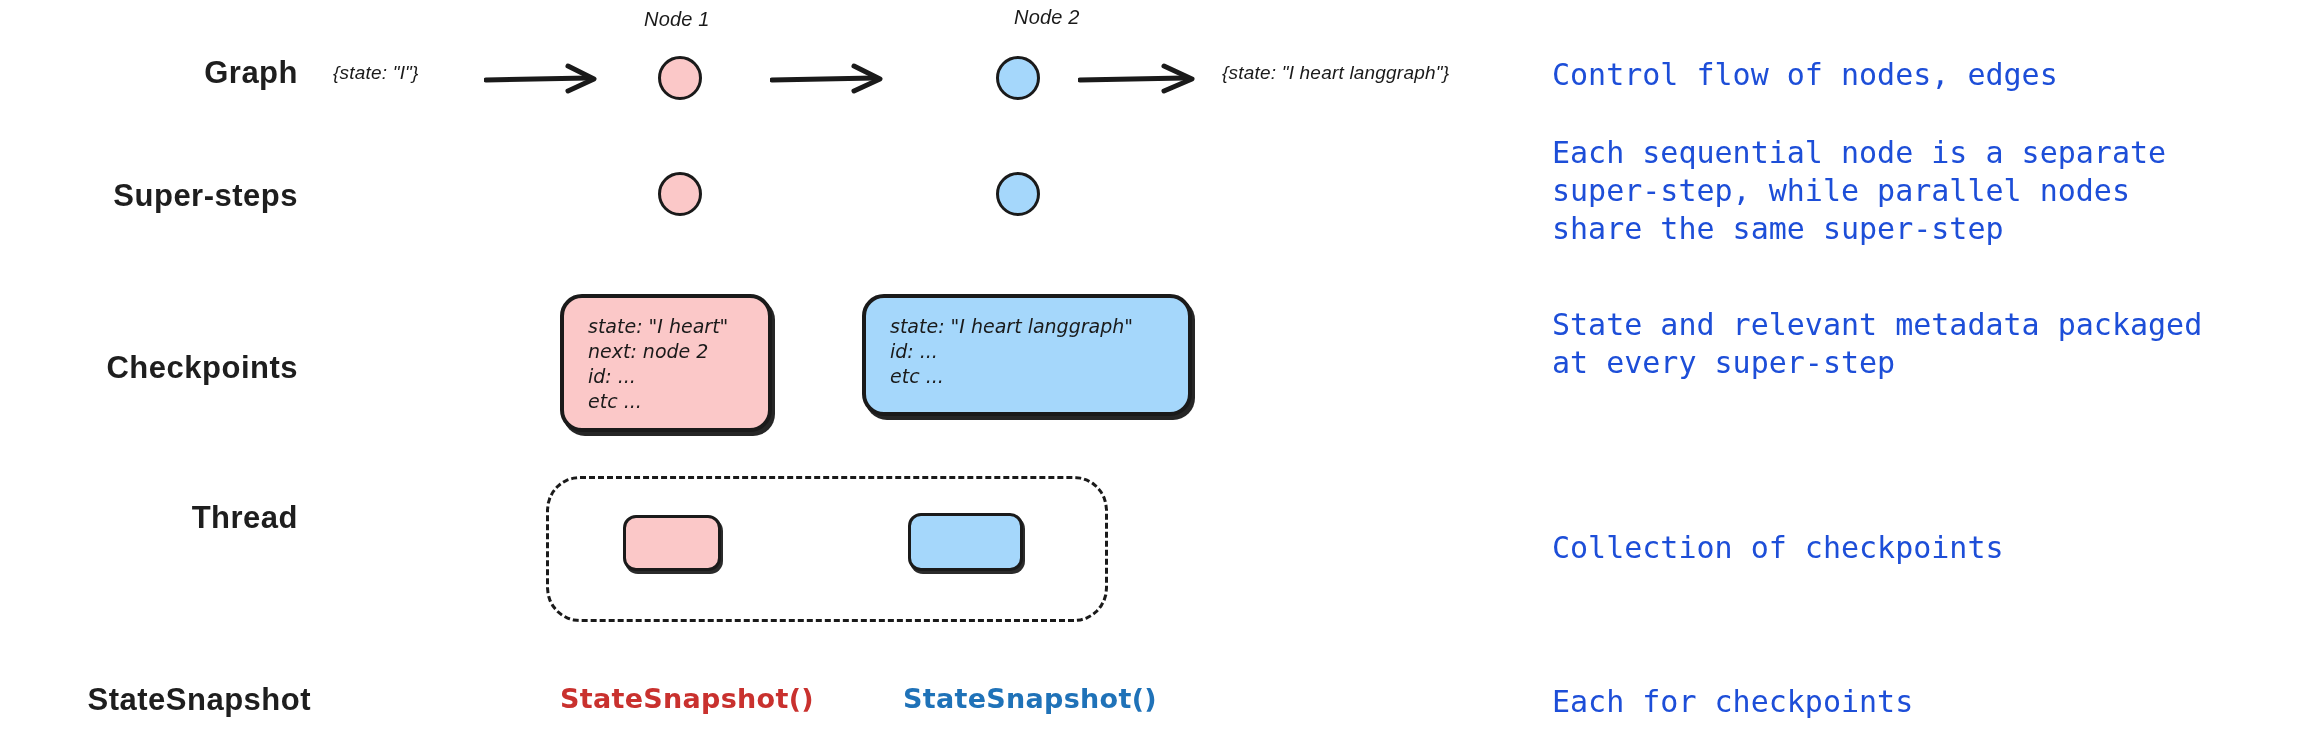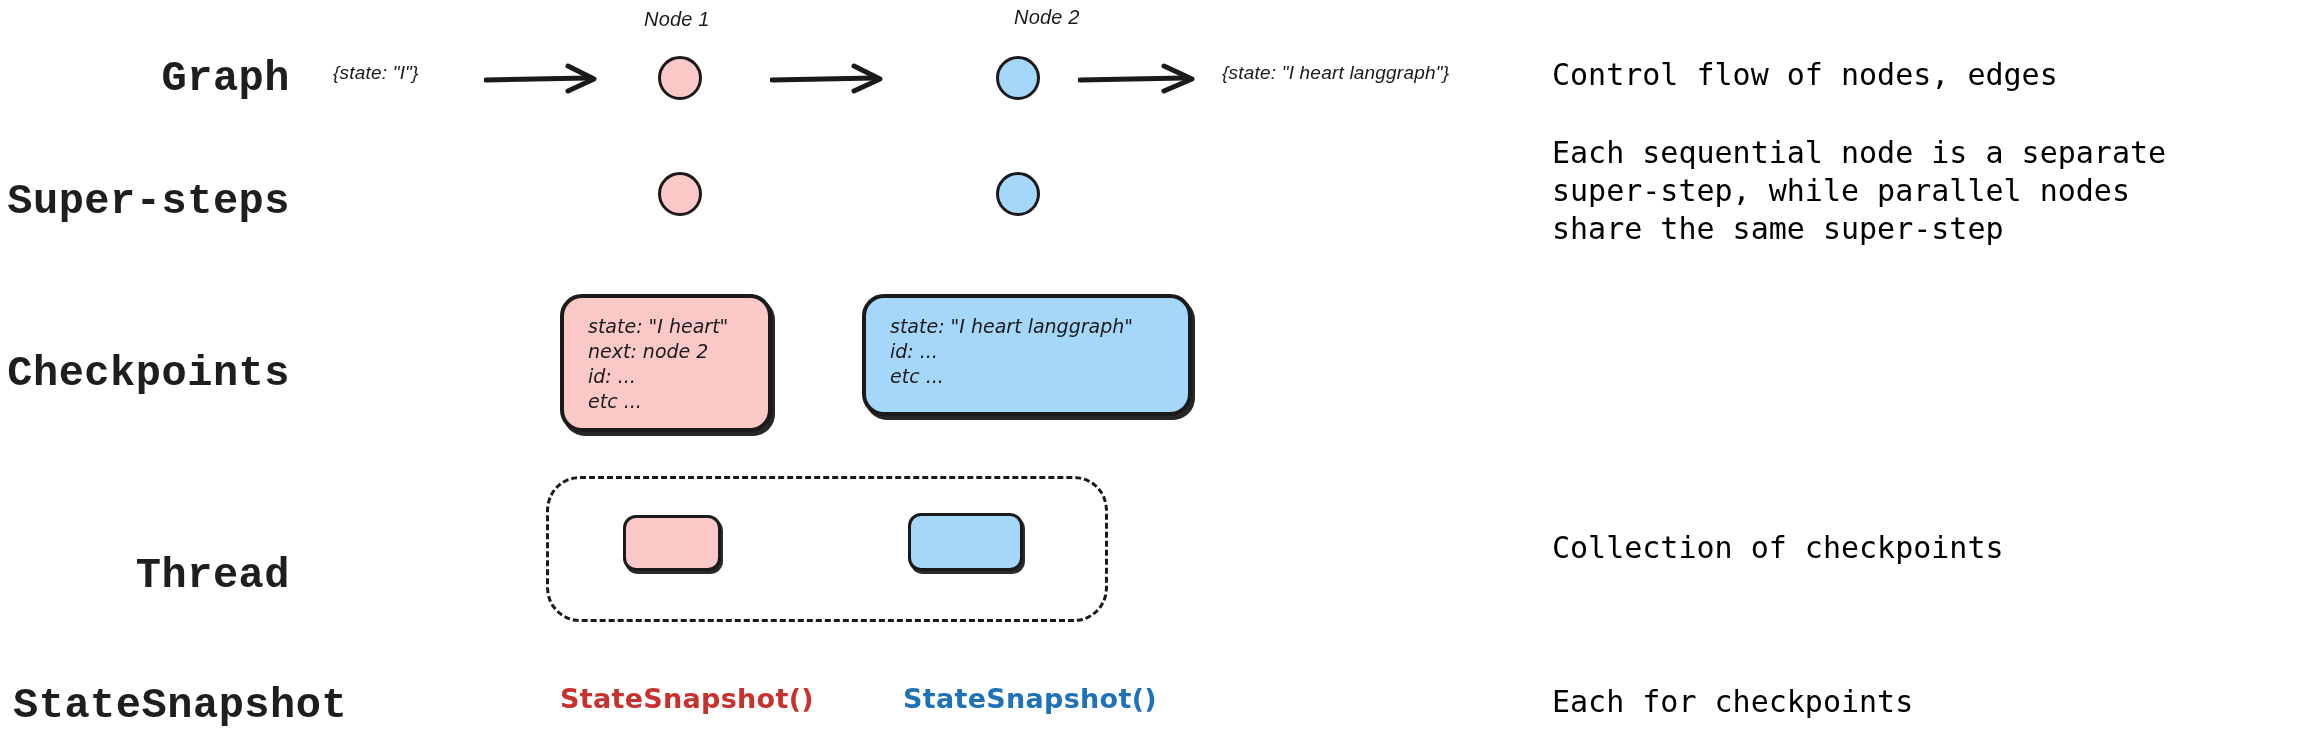--- a/index.html
+++ b/index.html
@@ -15,37 +15,38 @@
     width: 2316px;
     height: 748px;
     background: #ffffff;
     overflow: hidden;
   }
 
   
   .row-label {
     position: absolute;
     right: 2026px;           
-    font-family: Liberation Mono, monospace;
-    font-size: 42px;
+    font-family: Liberation Sans, sans-serif;
+    font-size: 31px;
     font-weight: 700;
     color: #1e1e1e;
     letter-spacing: 0.5px;
     text-align: right;
     white-space: nowrap;
+    padding-left: 8px;
   }
 
   
   .desc {
     position: absolute;
     left: 1552px;
     font-family: "DejaVu Sans Mono", monospace;
     font-size: 30px;
     font-weight: 500;
-    color: #000000;
+    color: #1d4ed8;
     line-height: 38px;
     white-space: pre-line;
     letter-spacing: 0px;
   }
 
   
   .hand {
     position: absolute;
     font-family: Liberation Sans, sans-serif;
     font-size: 19px;
@@ -116,21 +117,21 @@
   .arrow { position: absolute; }
 </style>
 </head>
 <body>
 
 <div id="canvas">
 
   <div class="row-label" style="left:0px; width:290px; top:55px;">Graph</div>
   <div class="row-label" style="left:0px; width:290px; top:178px;">Super-steps</div>
   <div class="row-label" style="left:0px; width:290px; top:350px;">Checkpoints</div>
-  <div class="row-label" style="left:0px; width:290px; top:552px;text-align:right;">Thread</div>
+  <div class="row-label" style="left:0px; width:290px; top:500px;text-align:right;">Thread</div>
   <div class="row-label" style="left:13px; width:290px; top:682px;">StateSnapshot</div>
 
   <div class="hand" style="left:333px; top:62px;">{state: "I"}</div>
 
   <svg class="arrow" style="left:484px; top:62px;" width="120" height="34" viewBox="0 0 120 34">
     <path d="M2 18 L104 16" stroke="#1a1a1a" stroke-width="5" fill="none" stroke-linecap="round"></path>
     <path d="M84 4 L110 17 L84 29" stroke="#1a1a1a" stroke-width="5" fill="none" stroke-linecap="round" stroke-linejoin="round"></path>
   </svg>
 
   <div class="hand node-cap" style="left:644px; top:8px;">Node 1</div>
@@ -166,20 +167,22 @@
     <div class="line">id: ...</div>
     <div class="line">etc ...</div>
   </div>
 
   <div class="ckpt fill-blue" style="left:862px; top:294px; width:330px; height:122px;">
     <div class="line">state: "I heart langgraph"</div>
     <div class="line">id: ...</div>
     <div class="line">etc ...</div>
   </div>
 
+  <div class="desc" style="top:306px;">State and relevant metadata packaged
+at every super-step</div>
 
   <div class="thread-box" style="left:546px; top:476px; width:562px; height:146px;"></div>
   <div class="mini-box fill-pink" style="left:623px; top:515px; width:98px; height:56px;"></div>
   <div class="mini-box fill-blue" style="left:908px; top:513px; width:115px; height:58px;"></div>
 
   <div class="desc" style="top:529px;">Collection of checkpoints</div>
 
   <div class="snap" style="left:560px; top:683px; color:#c9312e;">StateSnapshot()</div>
   <div class="snap" style="left:903px; top:683px; color:#1f72b8;">StateSnapshot()</div>
 

